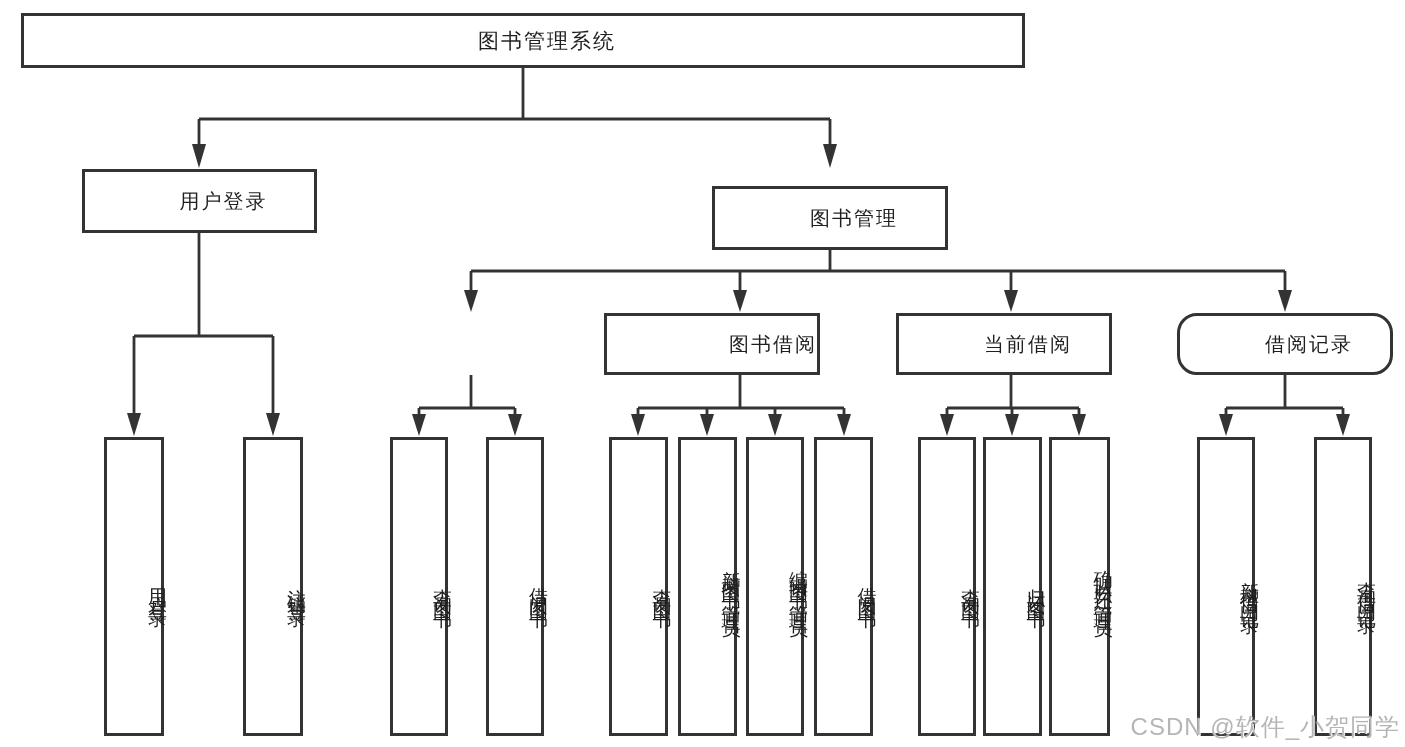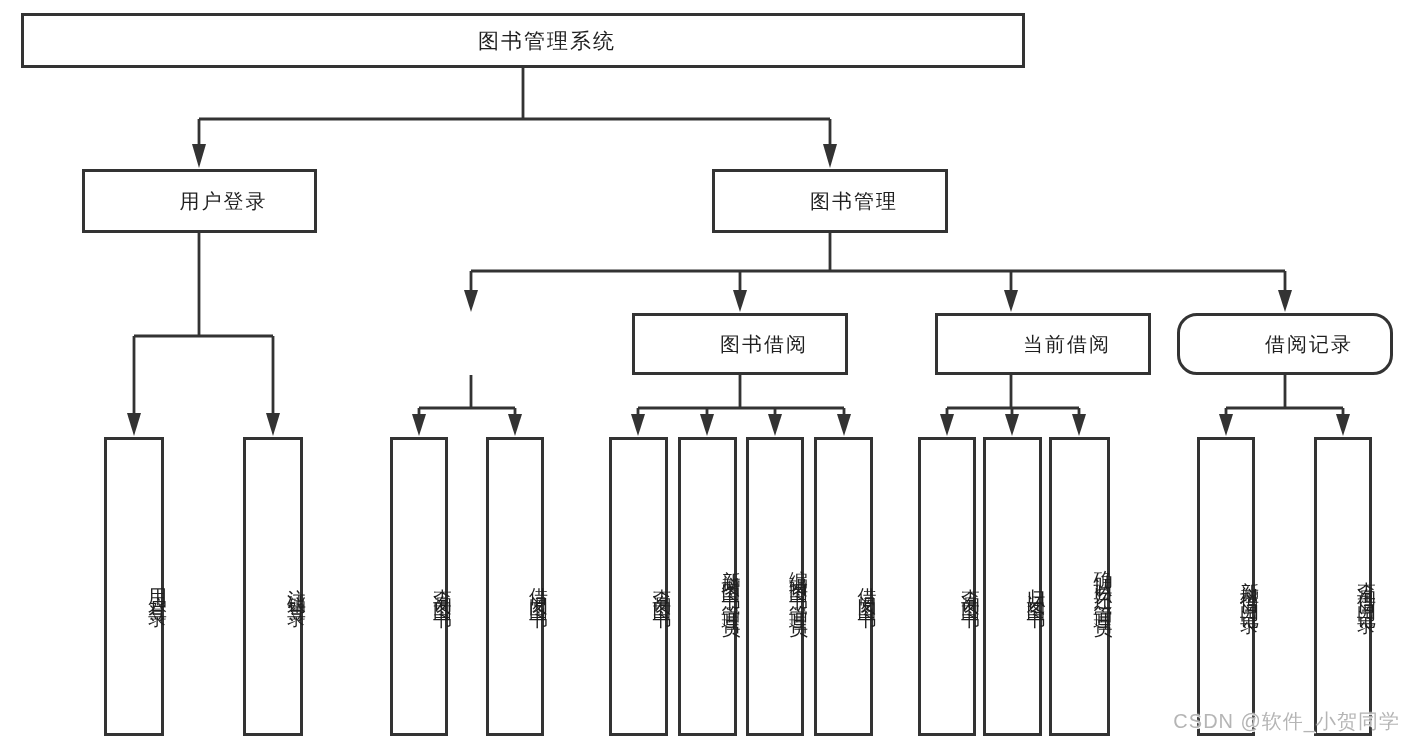--- a/index.html
+++ b/index.html
@@ -34,46 +34,46 @@
     writing-mode:vertical-rl;
     text-orientation:mixed;
     font-size:19px;
     letter-spacing:7px;
     line-height:1;
   }
   
   .n-root  { left:21px;  top:13px;  width:1004px; height:55px; }
   
   .n-login { left:82px;  top:169px; width:235px; height:64px; }
-  .n-mgmt  { left:712px; top:169px; width:236px; height:64px; }
+  .n-mgmt  { left:712px; top:186px; width:236px; height:64px; }
   
   .n-l3 { top:313px; width:216px; height:62px; }
   .n-rec  { left:363px; }
-  .n-bor  { left:632px; }
-  .n-cur  { left:935px;font-family:Liberation Serif, serif; }
+  .n-bor  { left:604px;justify-content:flex-end; }
+  .n-cur  { left:896px;font-family:Liberation Serif, serif; }
   .n-his  { left:1177px;border-radius:20px; }
   
   .leaf { top:437px; height:299px; }
   .lf-a1 { left:104px;  width:60px; }
   .lf-a2 { left:243px;  width:60px; }
   .lf-b1 { left:390px;  width:58px; }
   .lf-b2 { left:486px;  width:58px; }
   .lf-c1 { left:609px;  width:59px; }
   .lf-c2 { left:678px;  width:59px; }
   .lf-c3 { left:746px;  width:58px; }
   .lf-c4 { left:814px;  width:59px; }
   .lf-d1 { left:918px;  width:58px; }
   .lf-d2 { left:983px;  width:59px; }
   .lf-d3 { left:1049px; width:61px; }
   .lf-e1 { left:1197px; width:58px; }
   .lf-e2 { left:1314px; width:58px; }
   .watermark {
     position:absolute;
-    right:5px; bottom:12px;
-    font-size:20px;
+    right:5px; bottom:4px;
+    font-size:24px;
     color:var(--wm-color,#b5b5b5);
     letter-spacing:1px;
     text-shadow:0 0 2px #ffffff, 1px 1px 0 #ffffff;
     white-space:nowrap;
   }
 </style>
 </head>
 <body>
 
 <div class="canvas" style="--line-color: #333333; --box-fill: #ffffff; --text-color: #1f1f1f; --wm-color: #b5b5b5;">

